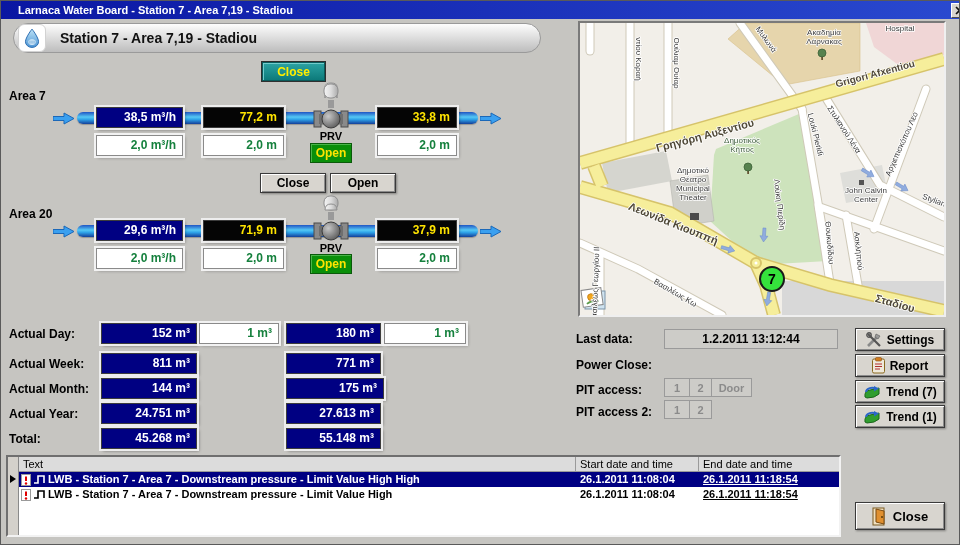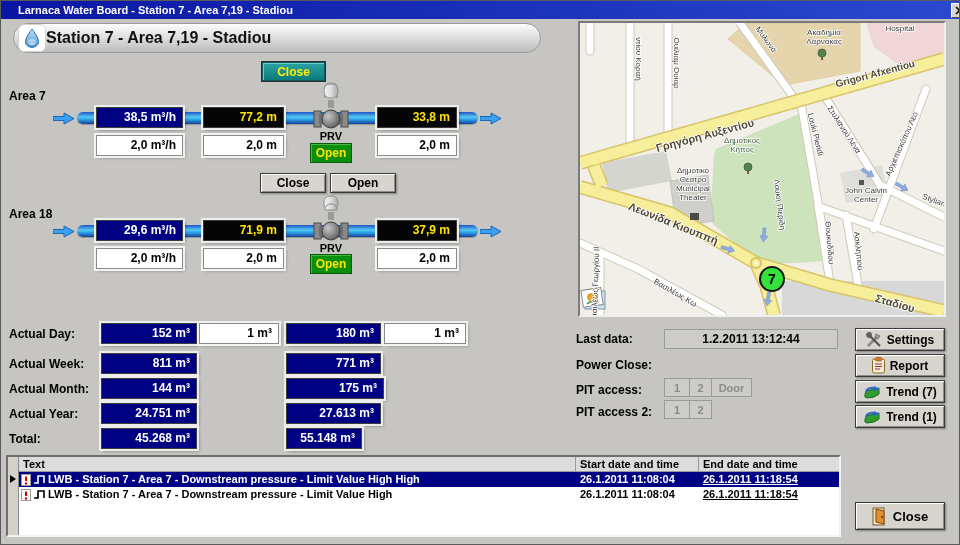--- a/index.html
+++ b/index.html
@@ -5,47 +5,47 @@
   html,body{margin:0;padding:0;background:#8f8f8f;font-family:"Liberation Sans",sans-serif;}
   #window{position:relative;width:960px;height:545px;background:#c6c5c1;overflow:hidden;border:1px solid #5a5a5a;box-sizing:border-box;}
   .abs{position:absolute;}
   
   .titlebar{position:absolute;left:0;top:0;width:100%;height:18px;background:linear-gradient(90deg,#0a16a2,#2a4ad0);display:flex;align-items:center;padding-left:12px;}
   .titlebar-text{color:#fff;font-weight:bold;font-size:11px;padding-left:5px;white-space:nowrap;}
   .tb-close{position:absolute;right:3px;top:2px;width:15px;height:13px;background:#d8d5cf;border:1px solid;border-color:#fff #4a4a4a #4a4a4a #fff;display:flex;align-items:center;justify-content:center;cursor:default;}
   
   .header-pill{position:absolute;left:12px;top:22px;width:528px;height:30px;border-radius:15px;background:linear-gradient(180deg,#fdfdfd,#bdbdbd);border:1px solid #9a9a9a;display:flex;align-items:center;box-sizing:border-box;}
   .drop-box{width:26px;height:26px;background:#fff;border-radius:6px;margin-left:4px;display:flex;align-items:center;justify-content:center;border:1px solid #d2d2d2;}
-  .header-title{font-size:16px;font-weight:bold;color:#111;}
+  .header-title{font-size:14px;font-weight:bold;color:#111;margin-left:14px;}
   
   .vbox{position:absolute;box-sizing:border-box;height:21px;line-height:18px;font-size:12px;font-weight:bold;text-align:right;padding-right:6px;border:1px solid #3c3c3c;box-shadow:0 0 0 2px #ededed,2px 2px 3px rgba(0,0,0,.4);}
   .vbox.navy{background:#000082;color:#fff;}
   .vbox.dark{background:#050505;color:#ffe400;}
-  .vbox.white{background:#fff;color:#000000;border:1px solid #8a8a8a;box-shadow:0 0 0 2px #f2f2f2,2px 2px 3px rgba(0,0,0,.3);}
+  .vbox.white{background:#fff;color:#15803d;border:1px solid #8a8a8a;box-shadow:0 0 0 2px #f2f2f2,2px 2px 3px rgba(0,0,0,.3);}
   
   .pipe{position:absolute;height:12px;border-radius:6px;background:linear-gradient(180deg,#1f55c4 0%,#55c8f4 42%,#2fa3e8 62%,#143f9a 100%);box-shadow:0 1px 1px rgba(0,0,0,.25);}
   .flow-arrow{position:absolute;width:22px;height:13px;}
   
   .teal-btn{position:absolute;background:linear-gradient(180deg,#2ba3a3,#0d7a7a);color:#ffed00;font-weight:bold;font-size:12px;border:1px solid #титан;border:1px solid #0a5a5a;box-shadow:inset 1px 1px 0 #72cccc,0 0 0 1px #2f2f2f;display:flex;align-items:center;justify-content:center;box-sizing:border-box;}
   .btn{position:absolute;background:#d8d5cf;border:1px solid #3a3a3a;box-shadow:inset 1px 1px 0 #fff,inset -1px -1px 0 #8b8b8b,1px 1px 2px rgba(0,0,0,.35);font-weight:bold;font-size:12px;color:#000;display:flex;align-items:center;justify-content:center;gap:5px;box-sizing:border-box;}
   .green-ind{position:absolute;background:#0a8f0a;color:#ffe400;font-weight:bold;font-size:12px;display:flex;align-items:center;justify-content:center;border:1px solid #0a5a0a;box-shadow:inset 1px 1px 0 #49b549;box-sizing:border-box;}
   .sect-lbl{position:absolute;font-weight:bold;font-size:12px;color:#000;white-space:nowrap;}
   .pitbox{position:absolute;box-sizing:border-box;background:#cdccc8;border:1px solid #9a9a9a;color:#8b8b8b;font-weight:bold;font-size:11px;display:flex;align-items:center;justify-content:center;}
   .databox{position:absolute;box-sizing:border-box;background:#cdccc8;border:1px solid #9a9a9a;color:#000;font-weight:bold;font-size:12px;display:flex;align-items:center;justify-content:center;}
   
   .map-frame{position:absolute;left:577px;top:20px;width:368px;height:296px;border:2px solid;border-color:#7a7a7a #efefef #efefef #7a7a7a;box-sizing:border-box;background:#f2efe9;}
   .map-frame svg{display:block;}
   .mt{font-size:8px;fill:#3a3a3a;text-anchor:middle;paint-order:stroke;stroke:#ffffff;stroke-width:1.6px;stroke-linejoin:round;}
   .mg{fill:#41603f;}
   .mr{font-size:10px;font-weight:bold;fill:#4f4836;}
   .mr2{font-size:11px;}
   
   .alarm{position:absolute;left:5px;top:454px;width:835px;height:82px;background:#fff;border:2px solid;border-color:#6f6f6f #f2f2f2 #f2f2f2 #6f6f6f;box-sizing:border-box;}
   .a-marker-col{position:absolute;left:0;top:0;width:11px;height:100%;background:#d4d1cb;border-right:1px solid #8a8a8a;box-sizing:border-box;}
-  .a-head{position:absolute;top:0;height:15px;background:#dcdcdc;border-right:1px solid #9a9a9a;border-bottom:1px solid #9a9a9a;font-weight:bold;font-size:11px;line-height:14px;padding-left:4px;box-sizing:border-box;white-space:nowrap;overflow:hidden;}
+  .a-head{position:absolute;top:0;height:15px;background:#dcdcdc;border-right:1px solid #9a9a9a;border-bottom:1px solid #9a9a9a;font-weight:normal;font-size:11px;line-height:14px;padding-left:4px;box-sizing:border-box;white-space:nowrap;overflow:hidden;}
   .a-row{position:absolute;left:11px;height:15px;font-weight:bold;font-size:11px;line-height:15px;display:flex;white-space:nowrap;}
   .a-row.sel{background:#000082;color:#fff;}
   .a-cell-text{width:557px;display:flex;align-items:center;gap:2px;padding-left:2px;box-sizing:border-box;overflow:hidden;}
   .a-cell-date{width:123px;padding-left:4px;box-sizing:border-box;}
   .a-cell-date2{width:136px;padding-left:4px;box-sizing:border-box;text-decoration:underline;}
   .sel-triangle{position:absolute;left:2px;top:18px;width:0;height:0;border-left:6px solid #000;border-top:4px solid transparent;border-bottom:4px solid transparent;}
 </style>
 </head>
 <body>
 
@@ -116,21 +116,21 @@
     <rect x="28" y="29" width="7" height="16" fill="#8a8a8a" stroke="#4a4a4a"></rect>
     <rect x="6" y="32" width="24" height="10" fill="#6f6f6f"></rect>
     <circle cx="18" cy="37" r="9" fill="url(#vbody)" stroke="#3c3c3c"></circle>
   </svg>
   <div class="sect-lbl" style="left:310px;top:129px;width:40px;text-align:center;font-size:11px">PRV</div>
   <div class="green-ind" style="left:309px;top:142px;width:42px;height:20px">Open</div>
 
   <div class="btn" style="left:259px;top:172px;width:66px;height:20px">Close</div>
   <div class="btn" style="left:329px;top:172px;width:66px;height:20px">Open</div>
 
-  <div class="sect-lbl" style="left:8px;top:206px">Area 18</div>
+  <div class="sect-lbl" style="left:8px;top:206px">Area 20</div>
 
   <svg class="flow-arrow" style="left:52px;top:224px" viewBox="0 0 22 13">
       <polygon points="0,4.5 11,4.5 11,1 21,6.5 11,12 11,8.5 0,8.5" fill="#3aa0f0" stroke="#1b68b8"></polygon>
     </svg>
   <div class="pipe" style="left:76px;top:224px;width:401px"></div>
   <svg class="flow-arrow" style="left:479px;top:224px" viewBox="0 0 22 13">
       <polygon points="0,4.5 11,4.5 11,1 21,6.5 11,12 11,8.5 0,8.5" fill="#3aa0f0" stroke="#1b68b8"></polygon>
     </svg>
 
   <div class="vbox navy" style="left:95px;top:219px;width:87px">29,6 m³/h</div>
@@ -167,21 +167,21 @@
   <div class="vbox navy" style="left:100px;top:352px;width:96px">811 m³</div>
   <div class="vbox navy" style="left:285px;top:352px;width:95px">771 m³</div>
 
   <div class="vbox navy" style="left:100px;top:377px;width:96px">144 m³</div>
   <div class="vbox navy" style="left:285px;top:377px;width:98px">175 m³</div>
 
   <div class="vbox navy" style="left:100px;top:402px;width:96px">24.751 m³</div>
   <div class="vbox navy" style="left:285px;top:402px;width:95px">27.613 m³</div>
 
   <div class="vbox navy" style="left:100px;top:427px;width:96px">45.268 m³</div>
-  <div class="vbox navy" style="left:285px;top:427px;width:76px">55.148 m³</div>
+  <div class="vbox navy" style="left:285px;top:427px;width:95px">55.148 m³</div>
 
   <div class="sect-lbl" style="left:575px;top:331px">Last data:</div>
   <div class="databox" style="left:663px;top:328px;width:174px;height:20px">1.2.2011 13:12:44</div>
 
   <div class="sect-lbl" style="left:575px;top:357px">Power Close:</div>
 
   <div class="sect-lbl" style="left:575px;top:382px">PIT access:</div>
   <div class="pitbox" style="left:663px;top:377px;width:26px;height:19px">1</div>
   <div class="pitbox" style="left:688px;top:377px;width:23px;height:19px">2</div>
   <div class="pitbox" style="left:710px;top:377px;width:41px;height:19px">Door</div>

